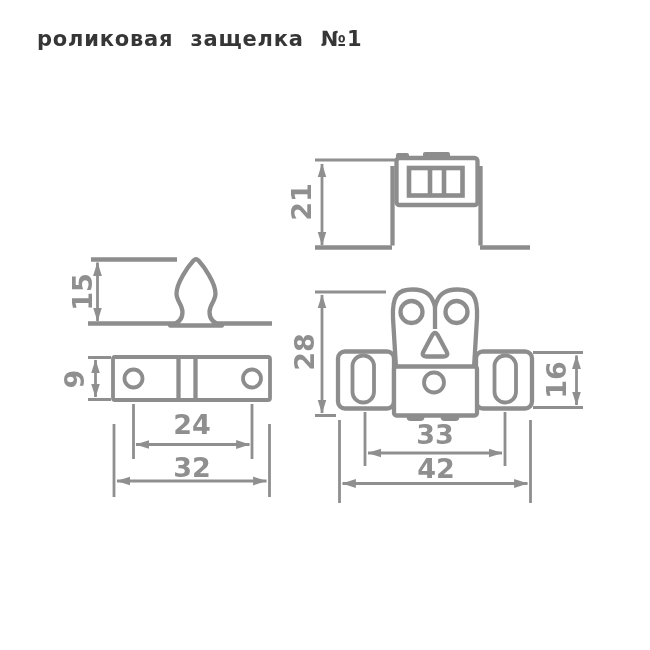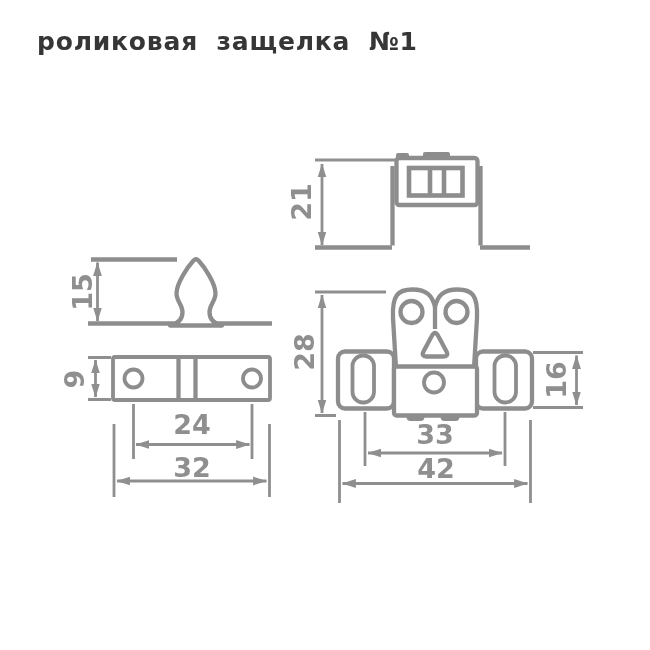--- a/index.html
+++ b/index.html
@@ -5,21 +5,21 @@
   html,body{margin:0;padding:0;}
   body{
     width:650px;height:650px;
     background:var(--background,#ffffff);
     font-family:"DejaVu Sans", sans-serif;
     overflow:hidden;
   }
   .stage{position:relative;width:650px;height:650px;background:var(--background,#ffffff);}
   .title{
     position:absolute;left:37px;top:27px;
-    font-size:25px;font-weight:bold;
+    font-size:21px;font-weight:bold;
     color:var(--title-text,#363636);
     letter-spacing:0.8px;word-spacing:9px;
     white-space:nowrap;
   }
   svg.drawing{position:absolute;left:0;top:0;width:650px;height:650px;}
   
   .outline{fill:var(--fill,#ffffff);stroke:var(--line,#8d8d8d);stroke-width:4.3;stroke-linejoin:round;}
   .outline-thin{fill:var(--fill,#ffffff);stroke:var(--line,#8d8d8d);stroke-width:3.8;stroke-linejoin:round;}
   .stroke{fill:none;stroke:var(--line,#8d8d8d);stroke-width:4.3;stroke-linejoin:round;}
   .stroke-heavy{fill:none;stroke:var(--line,#8d8d8d);stroke-width:4.6;}

